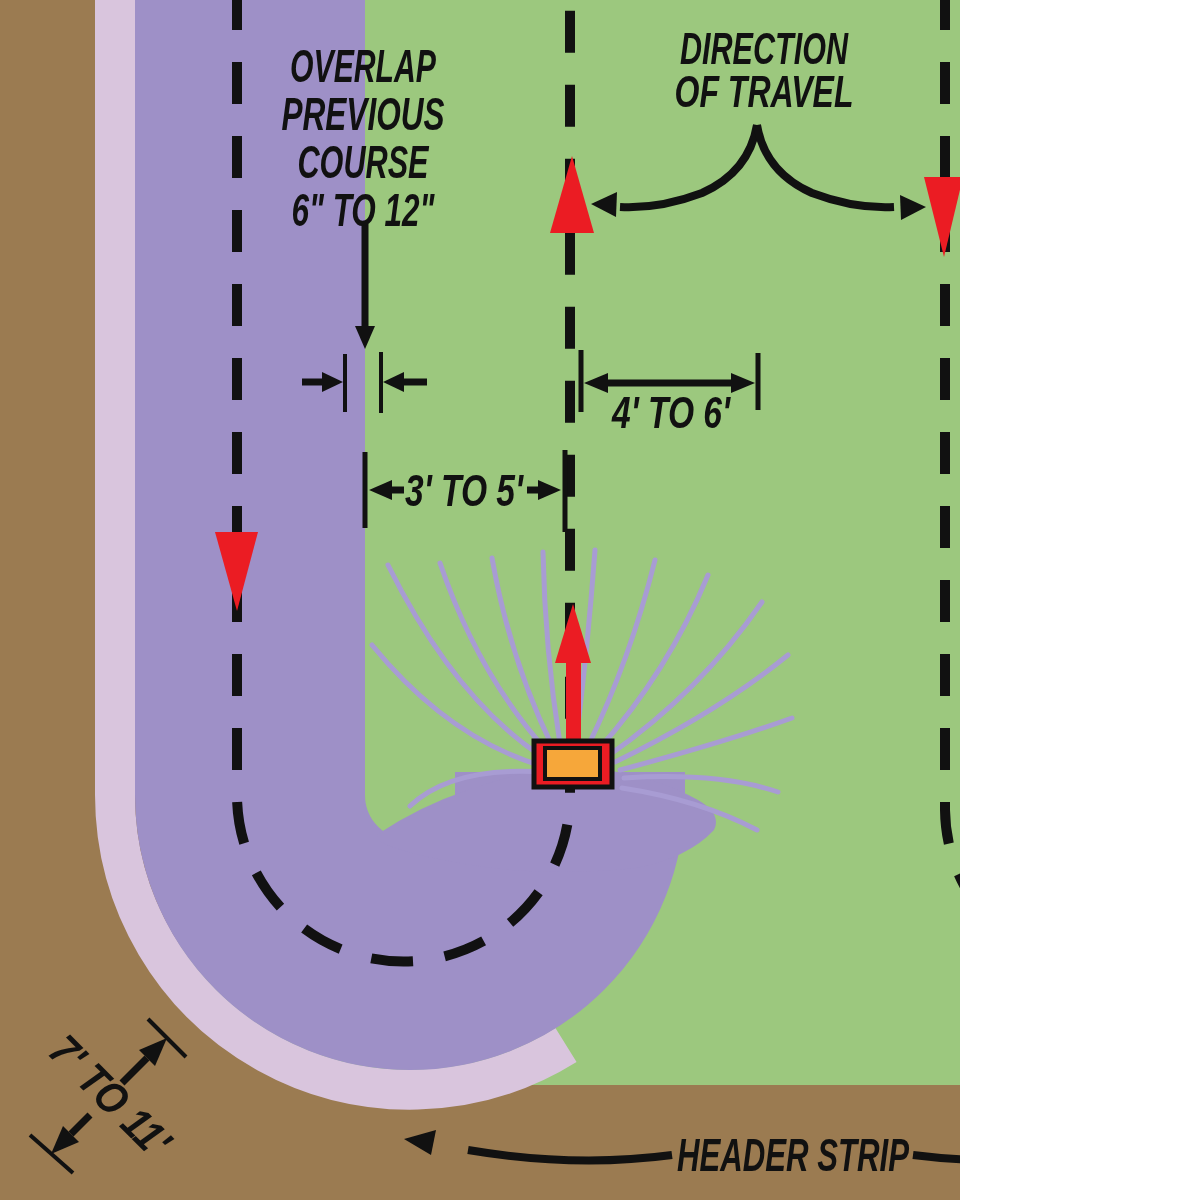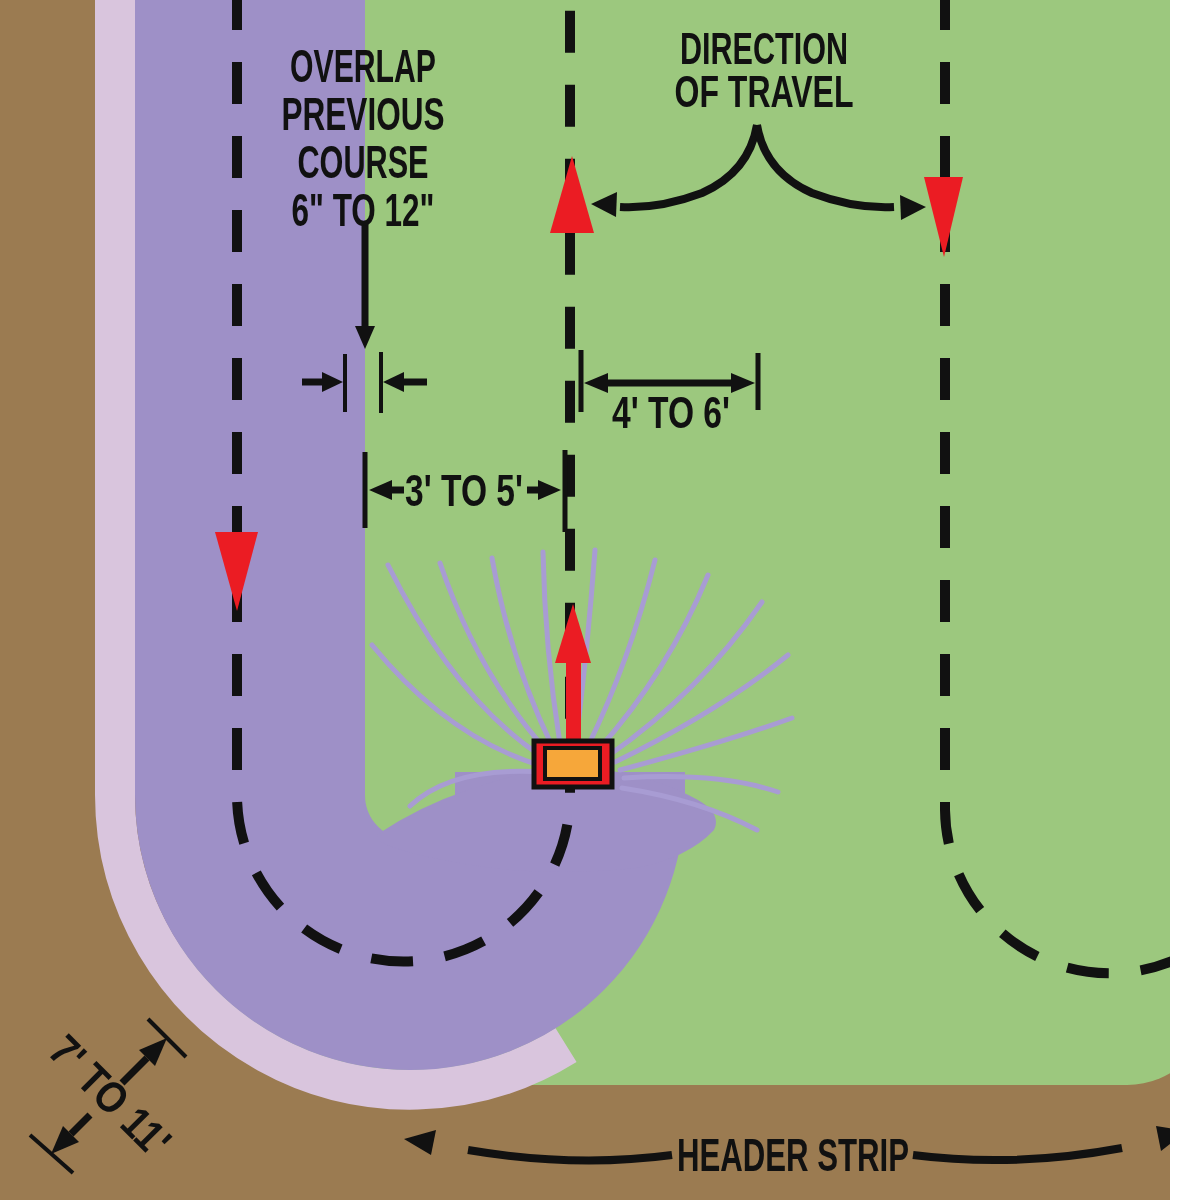--- a/index.html
+++ b/index.html
@@ -1,16 +1,16 @@
 <!DOCTYPE html>
 <html style="--soil: #9B7B51; --lawn: #9CC87E; --course: #9E90C7; --edge: #D9C5DD; --spray: #A89CD3; --red: #EB1C23; --orange: #F6A73A; --ink: #111111;"><head>
 <meta charset="utf-8">
 <style>
   html,body{margin:0;padding:0;background:#fff;}
-  .stage{width:1170px;height:1200px;overflow:hidden;position:relative;}
+  .stage{width:960px;height:1200px;overflow:hidden;position:relative;font-style:italic;}
   svg{display:block;}
   svg text{
     font-family:"Liberation Sans", sans-serif;
     font-weight:bold;
     fill:var(--ink,#111111);
   }
   .soil{fill:var(--soil,#9B7B51);}
   .lawn{fill:var(--lawn,#9CC87E);}
   .edge-band{stroke:var(--edge,#D9C5DD);fill:none;}
   .course-band{stroke:var(--course,#9E90C7);fill:none;}

